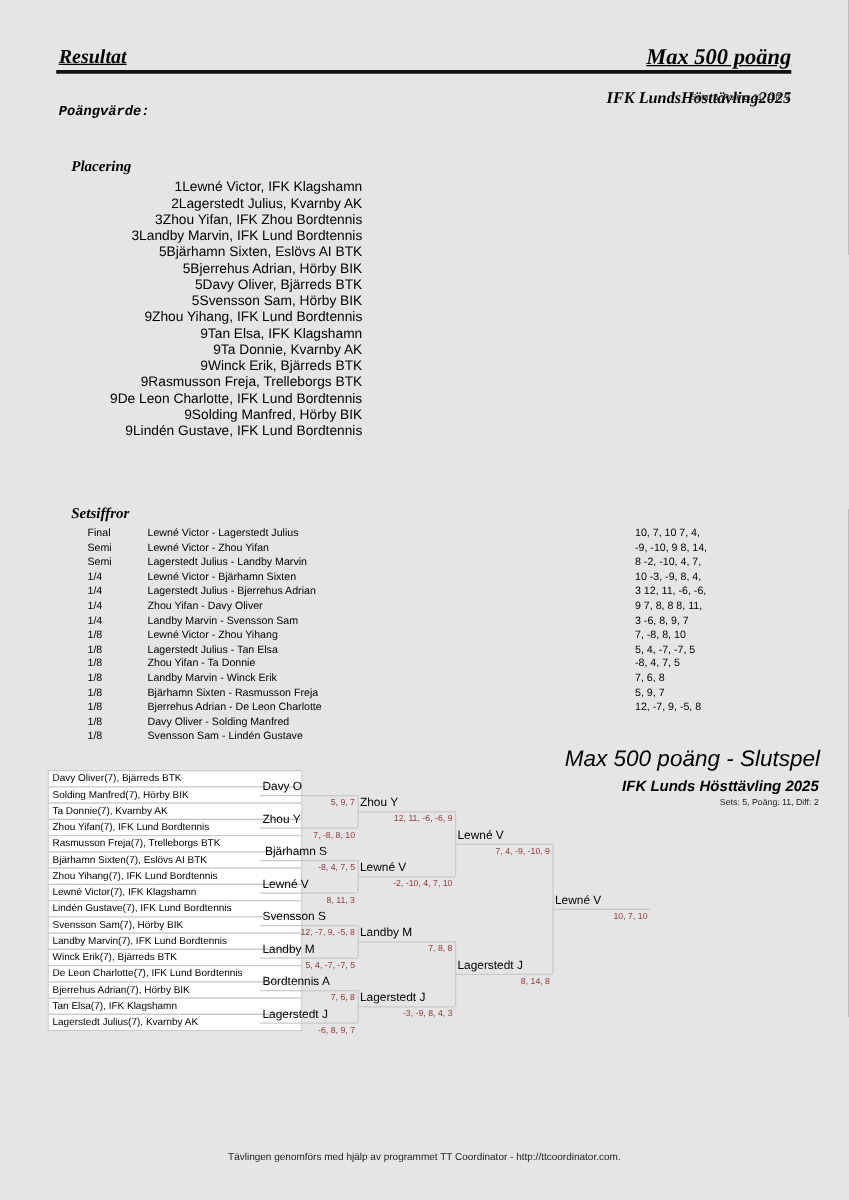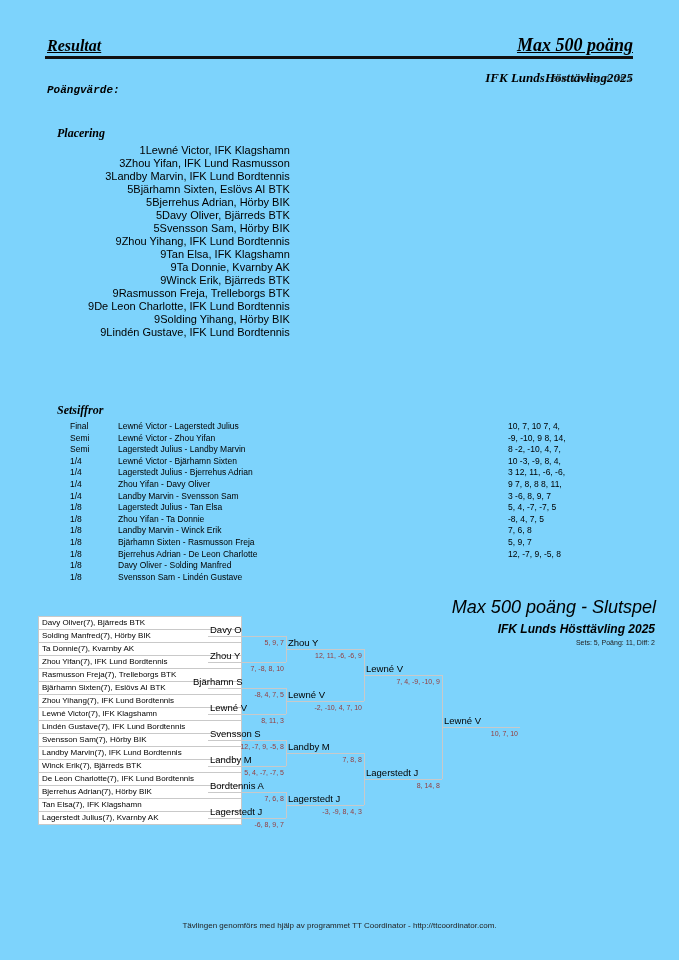--- a/index.html
+++ b/index.html
@@ -1,17 +1,17 @@
 <!DOCTYPE html>
 <html><head>
 <meta charset="utf-8">
 <style>
   html,body{margin:0;padding:0;background:#888;}
   .page{
-    position:relative;width:679px;height:960px;background:#7dd3fc;
+    position:relative;width:679px;height:960px;background:#e5e5e5;
     font-family:"Liberation Sans", sans-serif;color:#000;overflow:hidden;
     margin:0 auto;
   }
   .abs{position:absolute;}
   
   .header-rule{left:45px;right:46px;top:33px;height:23px;border-bottom:3px solid #111;}
   .h-left{left:2px;bottom:1px;font-family:"Liberation Serif",serif;font-weight:bold;font-style:italic;font-size:16px;text-decoration:underline;}
   .h-right{right:0;bottom:0;font-family:"Liberation Serif",serif;font-weight:bold;font-style:italic;font-size:18px;text-decoration:underline;}
   .h-sub{right:46px;top:70px;font-family:"Liberation Serif",serif;font-weight:bold;font-style:italic;font-size:13px;}
   .h-sets{right:47px;top:75px;font-size:7px;color:#222;}
@@ -52,45 +52,47 @@
     <div class="abs h-left">Resultat</div>
     <div class="abs h-right">Max 500 poäng</div>
   </div>
   <div class="abs h-sub">IFK LundsHösttävling2025</div>
   <div class="abs h-sets">Sets: 5, Poäng: 11, Diff: 2</div>
   <div class="abs h-poang">Poängvärde:</div>
 
   <div class="abs sec-head" style="left:57px;top:126px">Placering</div>
   <div class="abs plac-list">
     <div class="plac-row"><span>1</span><span>Lewné Victor, IFK Klagshamn</span></div>
-    <div class="plac-row"><span>3</span><span>Zhou Yifan, IFK Lund Rasmusson</span></div>
+    <div class="plac-row"><span>2</span><span>Lagerstedt Julius, Kvarnby AK</span></div>
+    <div class="plac-row"><span>3</span><span>Zhou Yifan, IFK Zhou Bordtennis</span></div>
     <div class="plac-row"><span>3</span><span>Landby Marvin, IFK Lund Bordtennis</span></div>
     <div class="plac-row"><span>5</span><span>Bjärhamn Sixten, Eslövs AI BTK</span></div>
     <div class="plac-row"><span>5</span><span>Bjerrehus Adrian, Hörby BIK</span></div>
     <div class="plac-row"><span>5</span><span>Davy Oliver, Bjärreds BTK</span></div>
     <div class="plac-row"><span>5</span><span>Svensson Sam, Hörby BIK</span></div>
     <div class="plac-row"><span>9</span><span>Zhou Yihang, IFK Lund Bordtennis</span></div>
     <div class="plac-row"><span>9</span><span>Tan Elsa, IFK Klagshamn</span></div>
     <div class="plac-row"><span>9</span><span>Ta Donnie, Kvarnby AK</span></div>
     <div class="plac-row"><span>9</span><span>Winck Erik, Bjärreds BTK</span></div>
     <div class="plac-row"><span>9</span><span>Rasmusson Freja, Trelleborgs BTK</span></div>
     <div class="plac-row"><span>9</span><span>De Leon Charlotte, IFK Lund Bordtennis</span></div>
-    <div class="plac-row"><span>9</span><span>Solding Yihang, Hörby BIK</span></div>
+    <div class="plac-row"><span>9</span><span>Solding Manfred, Hörby BIK</span></div>
     <div class="plac-row"><span>9</span><span>Lindén Gustave, IFK Lund Bordtennis</span></div>
   </div>
 
   <div class="abs sec-head" style="left:57px;top:403px">Setsiffror</div>
   <div class="abs sets-table">
     <div class="sets-row"><span class="sets-round">Final</span><span>Lewné Victor - Lagerstedt Julius</span><span class="sets-score">10, 7, 10 7, 4,</span></div>
     <div class="sets-row"><span class="sets-round">Semi</span><span>Lewné Victor - Zhou Yifan</span><span class="sets-score">-9, -10, 9 8, 14,</span></div>
     <div class="sets-row"><span class="sets-round">Semi</span><span>Lagerstedt Julius - Landby Marvin</span><span class="sets-score">8 -2, -10, 4, 7,</span></div>
     <div class="sets-row"><span class="sets-round">1/4</span><span>Lewné Victor - Bjärhamn Sixten</span><span class="sets-score">10 -3, -9, 8, 4,</span></div>
     <div class="sets-row"><span class="sets-round">1/4</span><span>Lagerstedt Julius - Bjerrehus Adrian</span><span class="sets-score">3 12, 11, -6, -6,</span></div>
     <div class="sets-row"><span class="sets-round">1/4</span><span>Zhou Yifan - Davy Oliver</span><span class="sets-score">9 7, 8, 8 8, 11,</span></div>
     <div class="sets-row"><span class="sets-round">1/4</span><span>Landby Marvin - Svensson Sam</span><span class="sets-score">3 -6, 8, 9, 7</span></div>
+    <div class="sets-row"><span class="sets-round">1/8</span><span>Lewné Victor - Zhou Yihang</span><span class="sets-score">7, -8, 8, 10</span></div>
     <div class="sets-row"><span class="sets-round">1/8</span><span>Lagerstedt Julius - Tan Elsa</span><span class="sets-score">5, 4, -7, -7, 5</span></div>
     <div class="sets-row"><span class="sets-round">1/8</span><span>Zhou Yifan - Ta Donnie</span><span class="sets-score">-8, 4, 7, 5</span></div>
     <div class="sets-row"><span class="sets-round">1/8</span><span>Landby Marvin - Winck Erik</span><span class="sets-score">7, 6, 8</span></div>
     <div class="sets-row"><span class="sets-round">1/8</span><span>Bjärhamn Sixten - Rasmusson Freja</span><span class="sets-score">5, 9, 7</span></div>
     <div class="sets-row"><span class="sets-round">1/8</span><span>Bjerrehus Adrian - De Leon Charlotte</span><span class="sets-score">12, -7, 9, -5, 8</span></div>
     <div class="sets-row"><span class="sets-round">1/8</span><span>Davy Oliver - Solding Manfred</span><span class="sets-score"></span></div>
     <div class="sets-row"><span class="sets-round">1/8</span><span>Svensson Sam - Lindén Gustave</span><span class="sets-score"></span></div>
   </div>
 
   <div class="abs br-title">Max 500 poäng - Slutspel</div>
@@ -118,21 +120,21 @@
 
   <div class="abs hline" style="left:208px;top:636px;width:78px"></div>
   <div class="abs slot-name" style="left:210px;top:624px">Davy O</div>
   <div class="abs slot-score" style="left:208px;top:638px;width:76px">5, 9, 7</div>
 
   <div class="abs hline" style="left:208px;top:662px;width:78px"></div>
   <div class="abs slot-name" style="left:210px;top:650px">Zhou Y</div>
   <div class="abs slot-score" style="left:208px;top:664px;width:76px">7, -8, 8, 10</div>
 
   <div class="abs hline" style="left:208px;top:688px;width:78px"></div>
-  <div class="abs slot-name" style="left:193px;top:676px">Bjärhamn S</div>
+  <div class="abs slot-name" style="left:212px;top:676px">Bjärhamn S</div>
   <div class="abs slot-score" style="left:208px;top:690px;width:76px">-8, 4, 7, 5</div>
 
   <div class="abs hline" style="left:208px;top:714px;width:78px"></div>
   <div class="abs slot-name" style="left:210px;top:702px">Lewné V</div>
   <div class="abs slot-score" style="left:208px;top:716px;width:76px">8, 11, 3</div>
 
   <div class="abs hline" style="left:208px;top:740px;width:78px"></div>
   <div class="abs slot-name" style="left:210px;top:728px">Svensson S</div>
   <div class="abs slot-score" style="left:208px;top:742px;width:76px">12, -7, 9, -5, 8</div>
 

